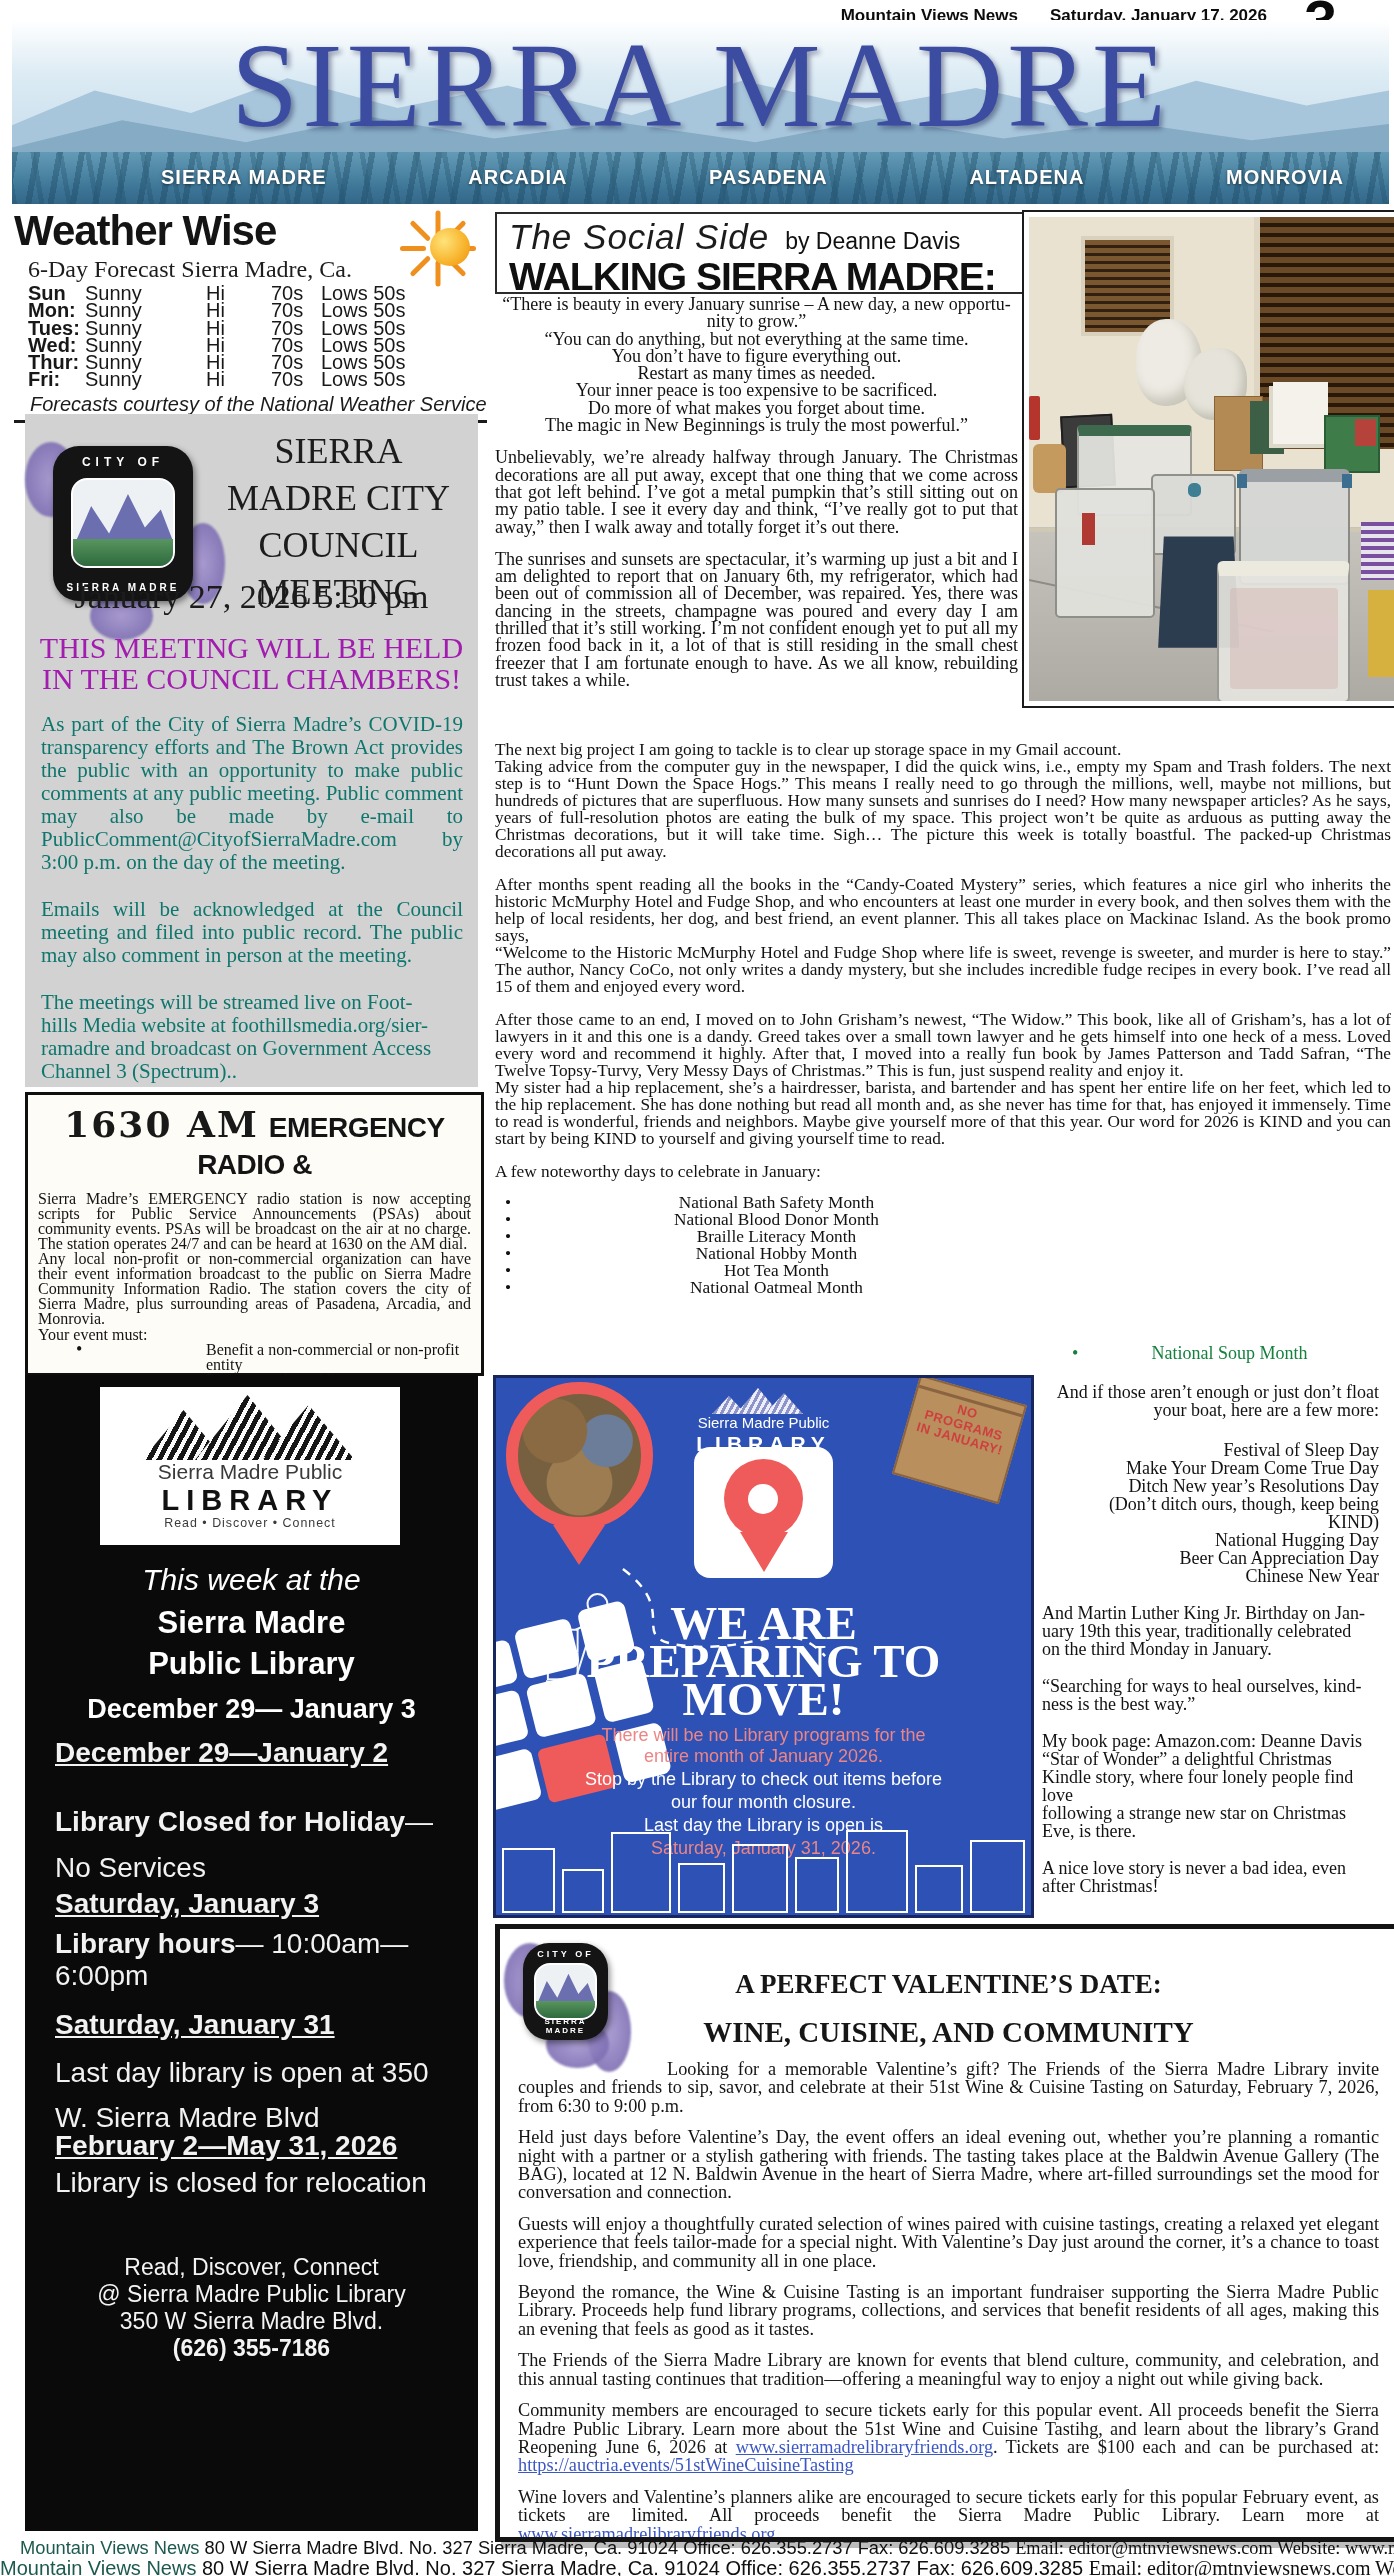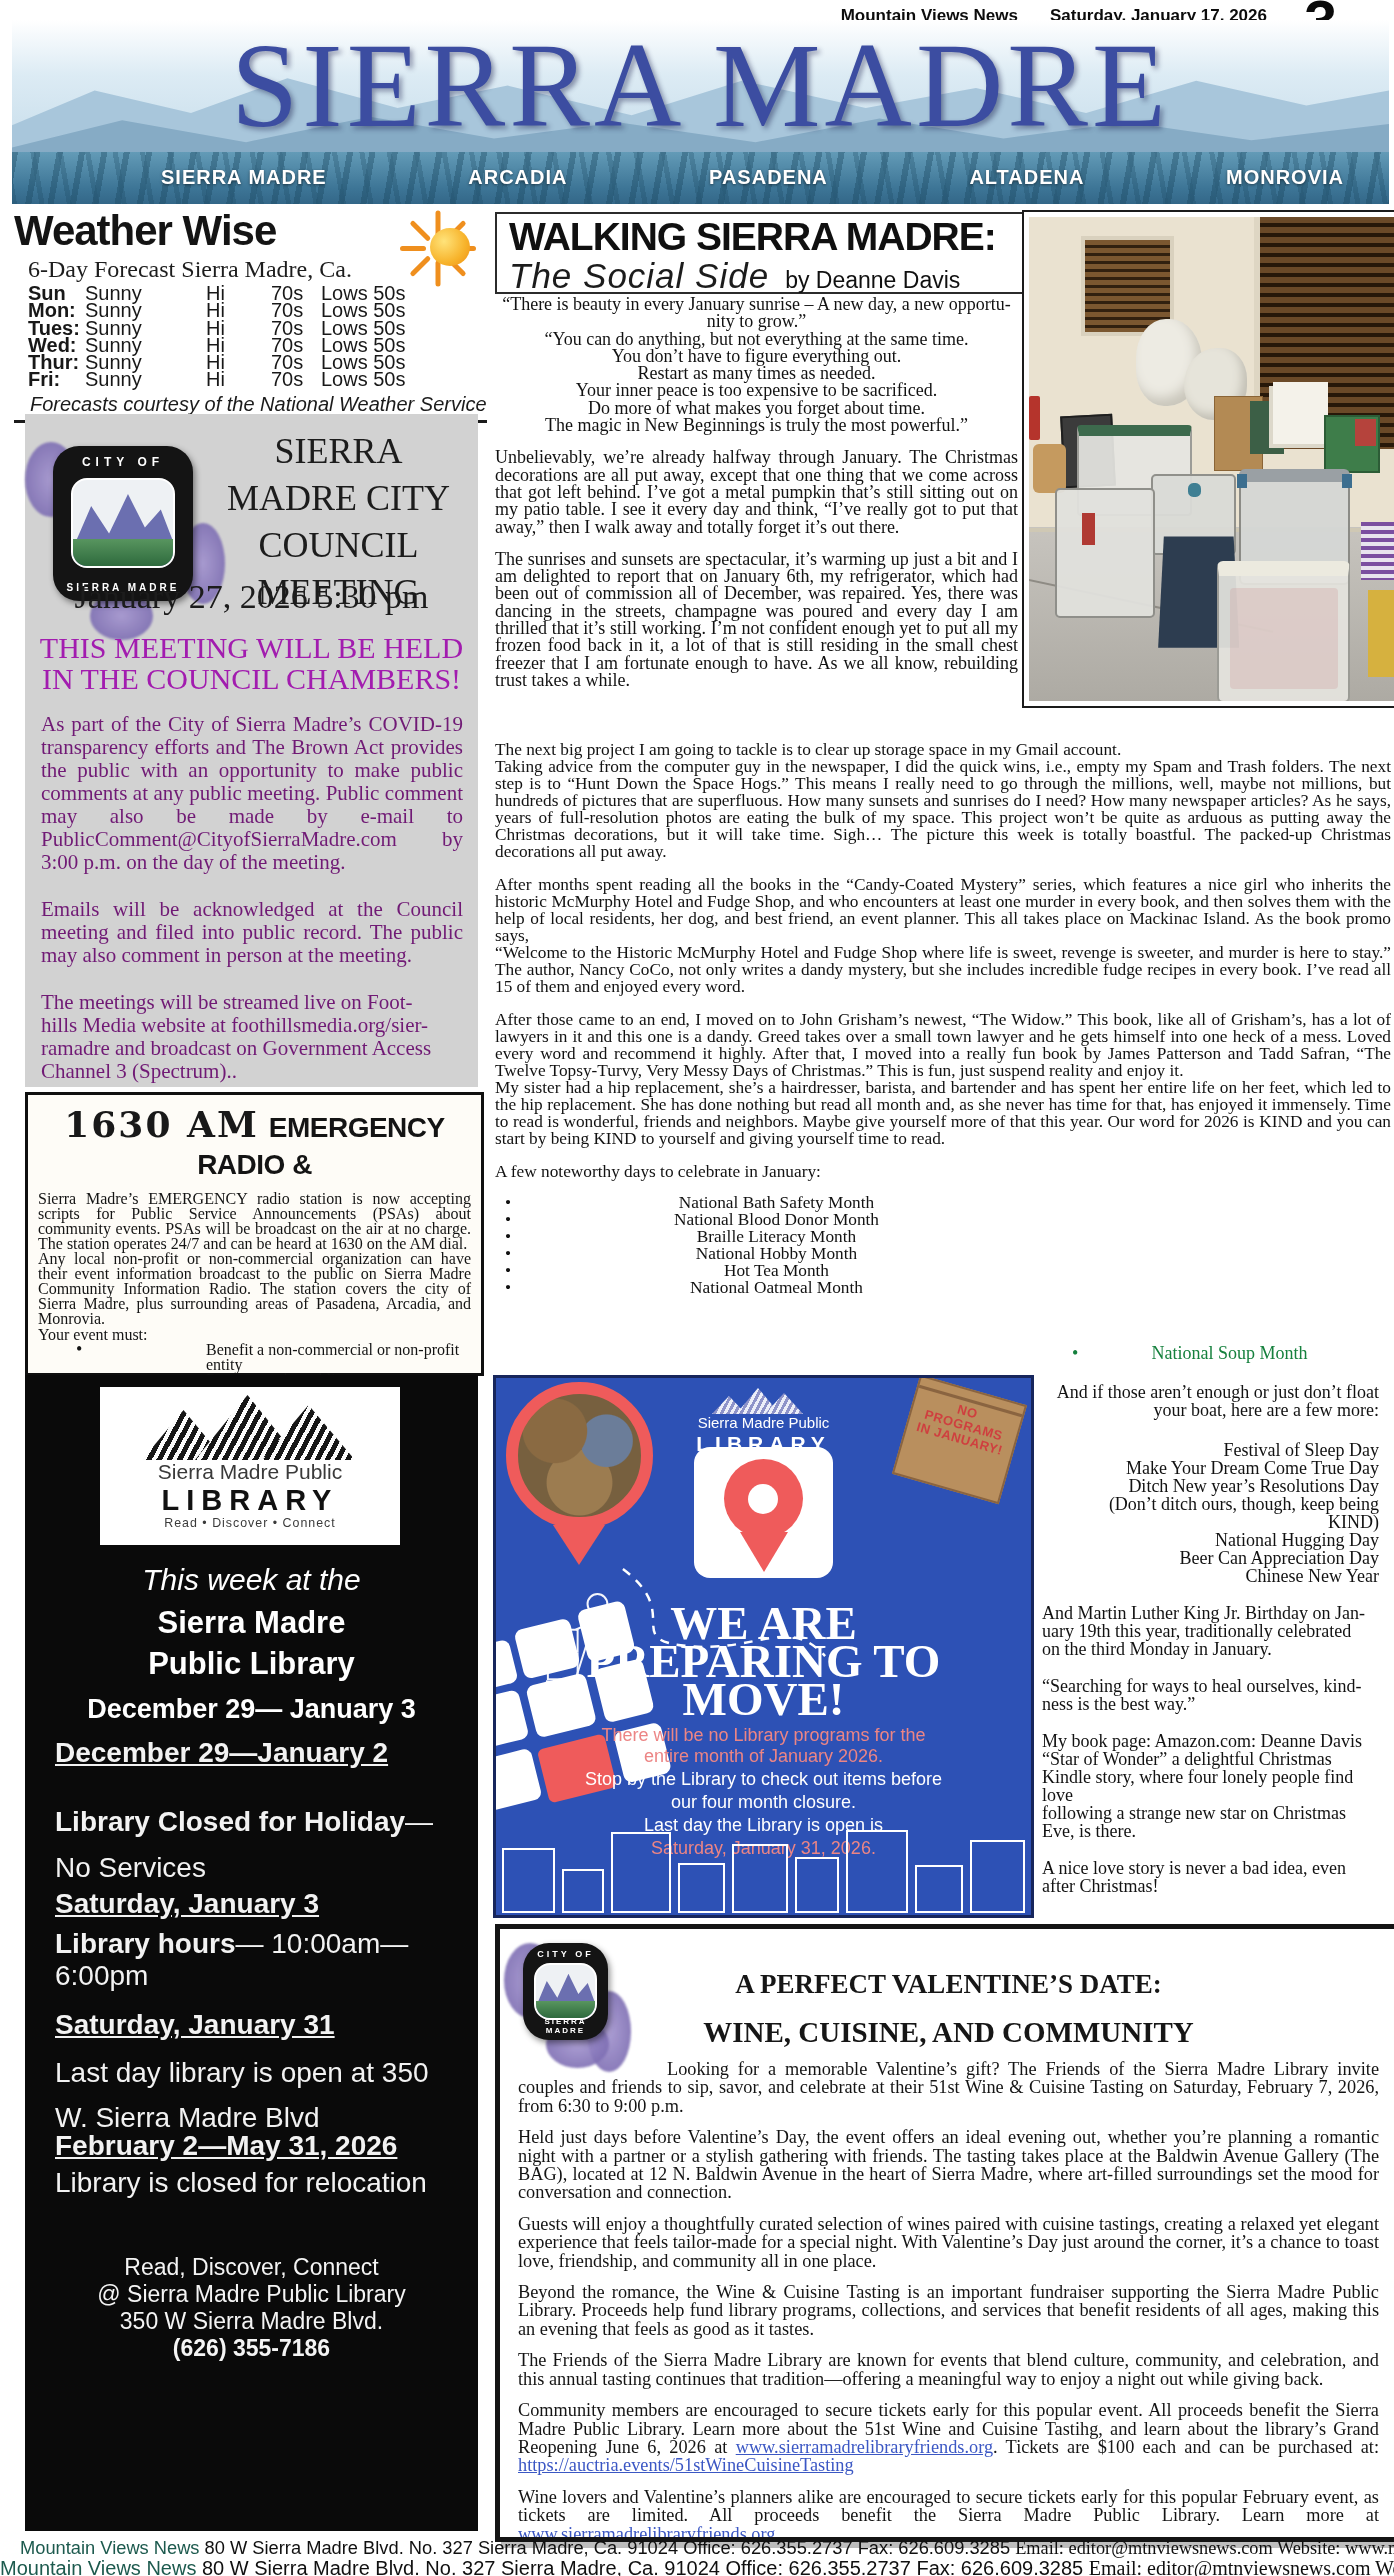--- a/index.html
+++ b/index.html
@@ -61,21 +61,21 @@
   .seal .w1{left:-6px;top:6px;width:52px;height:75px}
   .seal .w2{right:-10px;top:45%;width:44px;height:81px}
   .seal .w3{left:32%;bottom:-10px;width:63px;height:48px}
 
   
   #council{left:25px;top:414px;width:453px;height:673px;background:#d2d2d2}
   #cseal{left:6px;top:22px;width:184px;height:194px}
   #ctitle{left:184px;top:14px;width:259px;text-align:center;font-size:36px;line-height:47px;color:#1c1c1c}
   #cdt{left:0;top:164px;width:100%;text-align:center;font-size:34px;color:#1c1c1c}
   #cheld{left:0;top:218px;width:100%;text-align:center;font-size:30px;line-height:31px;color:#a21caf}
-  #cparas{left:16px;top:299px;width:422px;font-size:21px;line-height:23px;color:#701a75}
+  #cparas{left:16px;top:299px;width:422px;font-size:21px;line-height:23px;color:#0f766e}
   #cparas p{margin:0 0 24px 0;text-align:justify}
   #cparas p.left{text-align:left}
 
   
   #radio{left:25px;top:1092px;width:453px;height:278px;border:3px solid #0f0f0f;background:#fefcf7}
   #rhead{text-align:center;margin-top:12px;line-height:34px}
   #rfreq{font-family:"DejaVu Serif",serif;font-weight:bold;font-size:36px;letter-spacing:2px;color:#191919}
   #rtitle{font:bold 28px "Liberation Sans",sans-serif;letter-spacing:-0.5px;margin-left:10px;color:#141414}
   #rsub{text-align:center;font:bold 28px "Liberation Sans",sans-serif;letter-spacing:-0.5px;line-height:28px;color:#141414}
   #rbody{margin:5px 10px 0 10px;font-size:16px;line-height:15px;color:#141414}
@@ -394,22 +394,22 @@
       <div>
           <div>Read, Discover, Connect</div>
           <div>@ Sierra Madre Public Library</div>
           <div>350 W Sierra Madre Blvd.</div>
         </div>
       <div class="bold">(626) 355-7186</div>
     </div>
   </div>
 
   <div class="abs" id="atitle">
+    <div><span id="at2">The Social Side</span><span id="abyline">by Deanne Davis</span></div>
     <div id="at1">WALKING SIERRA MADRE:</div>
-    <div><span id="at2">The Social Side</span><span id="abyline">by Deanne Davis</span></div>
   </div>
 
   <div class="abs" id="photo">
     <div id="scene">
       <div class="s win win1"></div>
       <div class="s win2 win"></div>
       <div class="s floor"></div>
       <div class="s base"></div>
         <div class="s seam"></div>
       <div class="s ext"></div>

